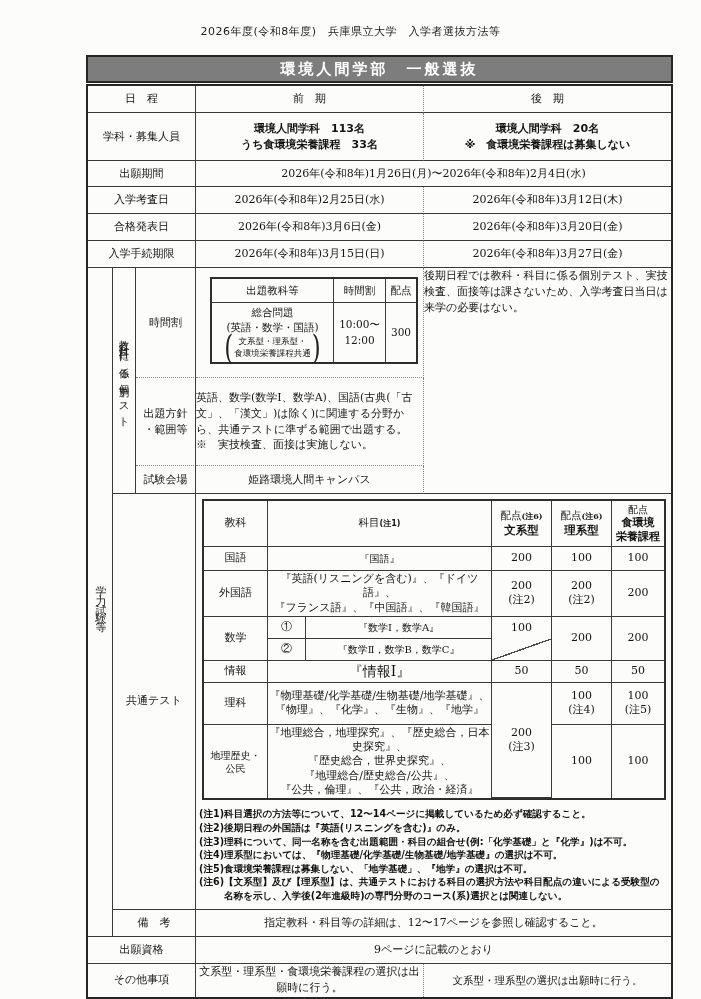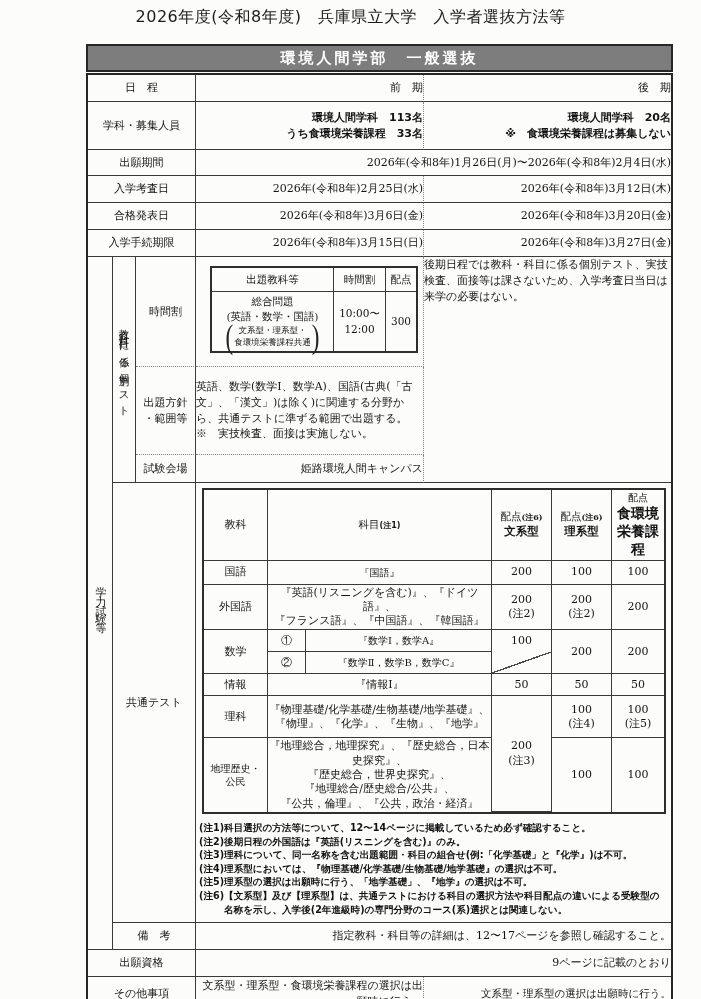--- a/index.html
+++ b/index.html
@@ -2,21 +2,21 @@
 <html lang="ja"><head>
 <meta charset="utf-8">
 <style>
   html,body{margin:0;padding:0;}
   body{
     width:701px;height:999px;background:#fcfcfb;overflow:hidden;
     font-family:"DejaVu Serif","Liberation Serif",serif;color:#141414;
     -webkit-font-smoothing:antialiased;
   }
   .doc-header{
-    padding-top:7px;text-align:center;font-size:16px;letter-spacing:.5px;
+    padding-top:24px;text-align:center;font-size:11px;letter-spacing:.5px;
     font-family:"DejaVu Sans","Liberation Sans",sans-serif;color:#1c1c1c;
   }
   .sheet{margin:16px 0 0 86px;width:587px;}
   .title-bar{
     box-sizing:border-box;width:587px;height:28px;line-height:24px;
     background:#7d7d7d;border:2px solid #262626;margin-bottom:1px;
     text-align:center;color:#ffffff;font-weight:bold;font-size:15px;letter-spacing:3px;
   }
   table.main{
     width:587px;table-layout:fixed;border-collapse:separate;border-spacing:0;
@@ -24,37 +24,37 @@
   }
   table.main td{
     border-right:1px solid #3a3a3a;border-bottom:1px solid #3a3a3a;
     padding:0;vertical-align:middle;font-size:11px;line-height:1.45;
   }
   td.nr{border-right:none!important;}
   td.nb{border-bottom:none!important;}
   td.drd{border-right:1px dotted #828282!important;}
   td.dbd{border-bottom:1px dotted #828282!important;}
   .lbl{text-align:center;}
-  .ct{padding:2px 7px;text-align:right;}
+  .ct{padding:2px 7px;text-align:center;}
   .pre{white-space:pre-line;}
   .bold-goth{font-family:"DejaVu Sans","Liberation Sans",sans-serif;font-weight:bold;}
   .vcell{text-align:center;}
   .vtext{writing-mode:vertical-rl;display:inline-block;font-size:11px;}
   .v-gaku{letter-spacing:9px;}
   .v-kobetsu{letter-spacing:2.5px;font-size:10.5px;}
   
   table.tt{
     margin:9px 0 9px 14px;border-collapse:separate;border-spacing:0;
     border:2px solid #2e2e2e;table-layout:fixed;width:206px;
   }
   table.tt td{
     border-right:1px solid #3a3a3a;border-bottom:1px solid #3a3a3a;
     text-align:center;vertical-align:middle;font-size:10.5px;padding:2px 4px;
   }
-  .tt-subject{line-height:1.35;font-family:Liberation Serif, serif;}
+  .tt-subject{line-height:1.35;}
   .brkt{display:flex;align-items:center;justify-content:center;margin-top:1px;}
   .paren{font-size:23px;font-weight:300;transform:scaleY(1.45);line-height:1;color:#222;}
   .brkt-lines{font-size:8.5px;line-height:1.4;padding:0 1px;}
   .pts{font-weight:normal;font-size:12.5px;}
   
   table.st{
     margin:5px 0 4px 6px;border-collapse:separate;border-spacing:0;
     border:2px solid #2e2e2e;table-layout:fixed;width:464px;
   }
   table.st td{
@@ -222,22 +222,22 @@
               <td>
                 <div><span class="st-h1">配点</span><span class="st-small">(注6)</span></div>
                 <div class="bold-goth st-type">文系型</div>
               </td>
               <td>
                 <div><span class="st-h1">配点</span><span class="st-small">(注6)</span></div>
                 <div class="bold-goth st-type">理系型</div>
               </td>
               <td class="nr">
                 <div class="st-h1" style="font-size:10px">配点</div>
-                <div class="st-small" style="font-size:14px">食環境</div>
-                <div class="st-small" style="font-size:14px">栄養課程</div>
+                <div class="st-small" style="font-size:11px">食環境</div>
+                <div class="st-small" style="font-size:11px">栄養課程</div>
               </td>
             </tr>
             <tr style="height:24px">
               <td class="st-kyoka">国語</td>
               <td colspan="2" class="st-subj" style="font-size:10px">『国語』</td>
               <td class="st-num">200</td>
               <td class="st-num">100</td>
               <td class="st-num nr">100</td>
             </tr>
             <tr style="height:40px">
@@ -258,21 +258,21 @@
               <td rowspan="2" class="st-num">200</td>
               <td rowspan="2" class="st-num nr">200</td>
             </tr>
             <tr style="height:22px">
               <td class="circ">②</td>
               <td class="st-subj" style="font-size:10px">『数学Ⅱ，数学B，数学C』</td>
               <td class="diag"></td>
             </tr>
             <tr style="height:22px">
               <td class="st-kyoka">情報</td>
-              <td colspan="2" class="st-subj" style="font-size:11px">『情報Ⅰ』</td>
+              <td colspan="2" class="st-subj" style="font-size:14px">『情報Ⅰ』</td>
               <td class="st-num">50</td>
               <td class="st-num">50</td>
               <td class="st-num nr">50</td>
             </tr>
             <tr style="height:42px">
               <td class="st-kyoka">理科</td>
               <td colspan="2" class="st-subj pre">『物理基礎/化学基礎/生物基礎/地学基礎』、
 『物理』、『化学』、『生物』、『地学』</td>
               <td rowspan="2" class="st-num pre">200
 (注3)</td>
@@ -292,21 +292,21 @@
               <td class="st-num nb nr">100</td>
             </tr>
           </tbody>
               </table>
 
           <div class="notes">
             <div class="note"><span>(注1)科目選択の方法等について、12〜14ページに掲載しているため</span><span class="u">必ず</span><span>確認すること。</span></div>
             <div class="note">(注2)後期日程の外国語は『英語(リスニングを含む)』のみ。</div>
             <div class="note">(注3)理科について、同一名称を含む出題範囲・科目の組合せ(例:「化学基礎」と『化学』)は不可。</div>
             <div class="note">(注4)理系型においては、『物理基礎/化学基礎/生物基礎/地学基礎』の選択は不可。</div>
-            <div class="note">(注5)理系型の選択は出願時に行う、「地学基礎」、『地学』の選択は不可。</div>
+            <div class="note">(注5)食環境栄養課程は募集しない、「地学基礎」、『地学』の選択は不可。</div>
             <div class="note">(注6)【文系型】及び【理系型】は、共通テストにおける科目の選択方法や科目配点の違いによる受験型の名称を示し、入学後(2年進級時)の専門分野のコース(系)選択とは関連しない。</div>
           </div>
         </td>
       </tr>
 
       <tr style="height:27px">
         <td colspan="2" class="lbl">備　考</td>
         <td colspan="2" class="ct nr">指定教科・科目等の詳細は、12〜17ページを参照し確認すること。</td>
       </tr>
 

